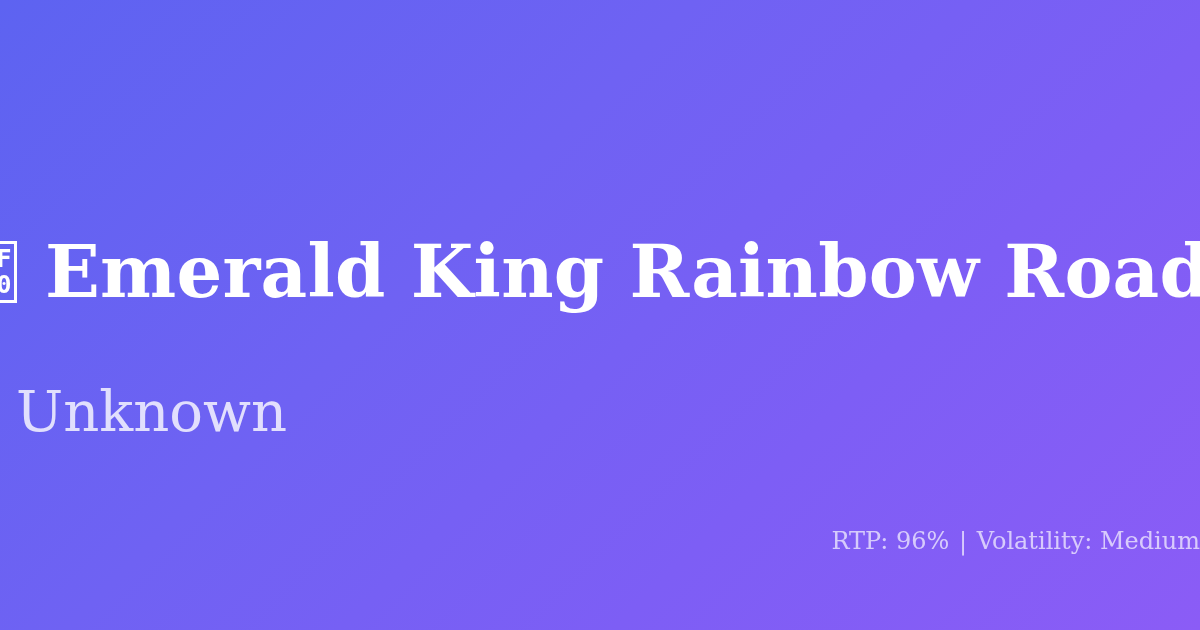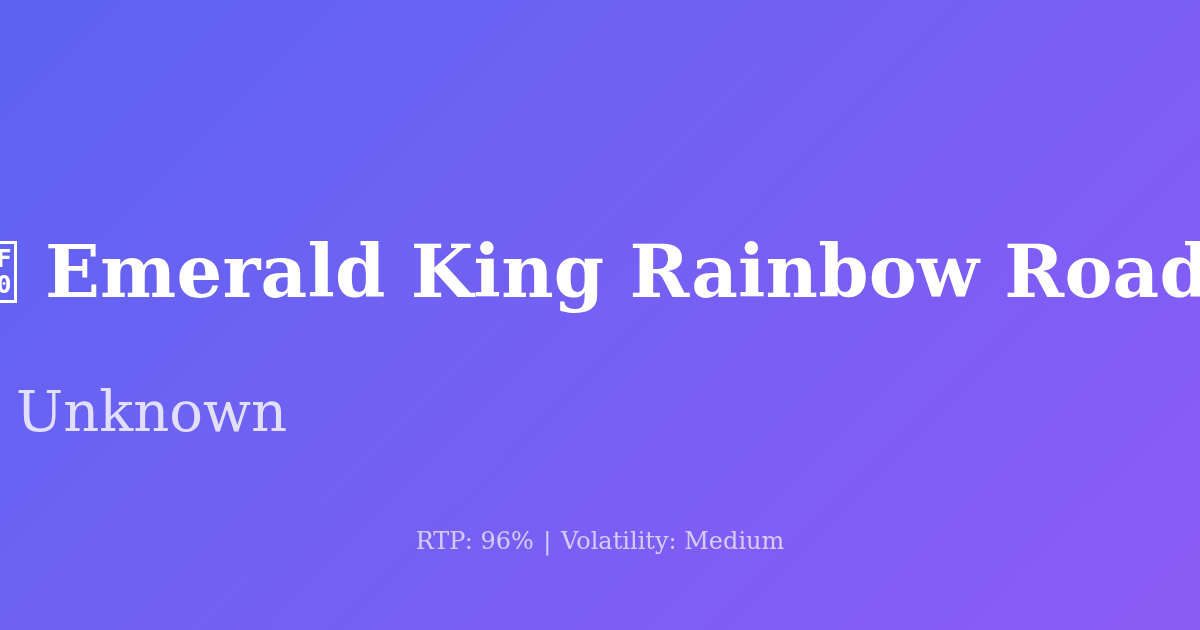--- a/index.html
+++ b/index.html
@@ -100,21 +100,21 @@
     color: rgba(255, 255, 255, 0.80);
     white-space: nowrap;
   }
 
   
   .page-meta {
     position: absolute;
     top: 526px;
     left: 0;
     width: 100%;
-    text-align: center;
+    text-align: right;
     margin: 0;
     padding: 0;
     font-family: "DejaVu Serif", "Liberation Serif", serif;
     font-size: 24px;
     font-weight: 400;
     line-height: 1.3;
     color: rgba(255, 255, 255, 0.68);
     white-space: nowrap;
   }
 

